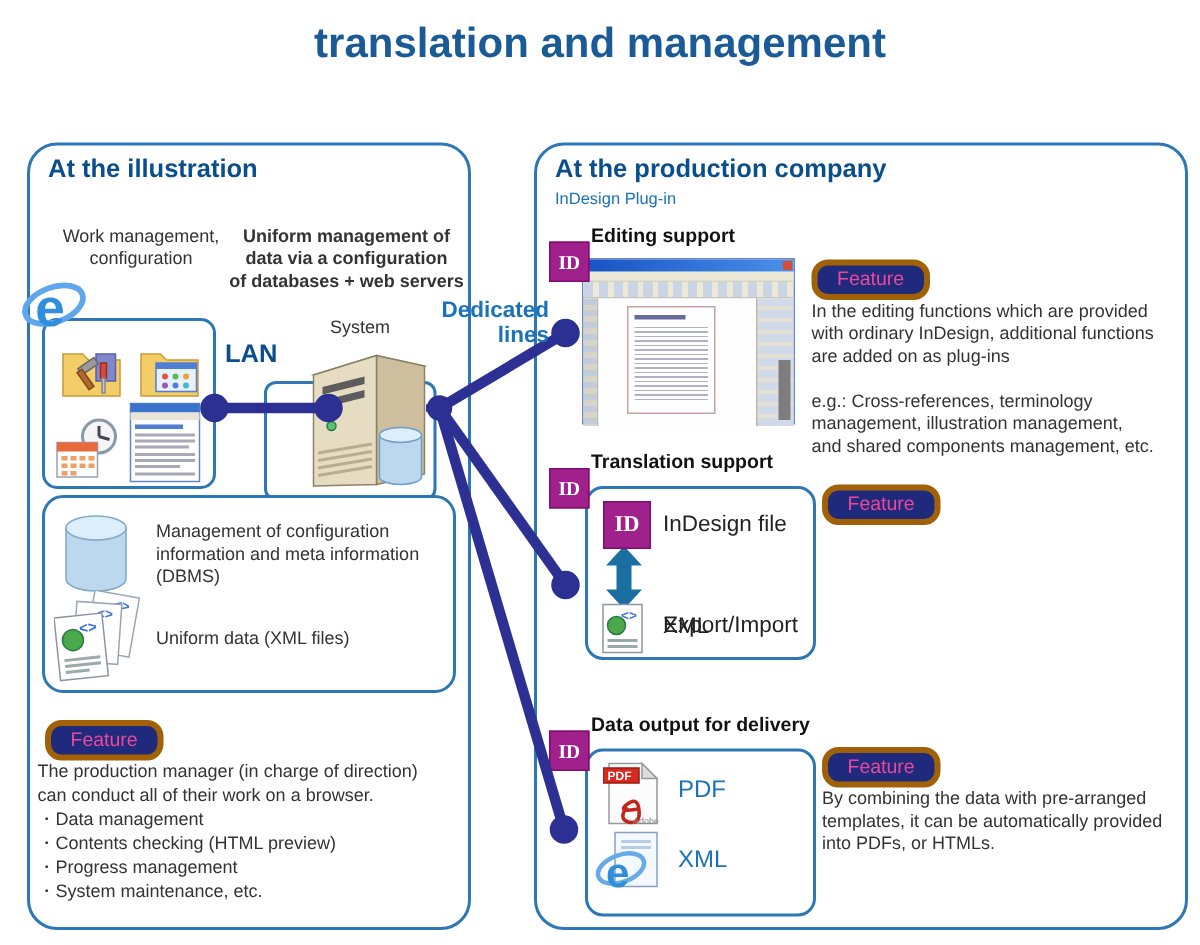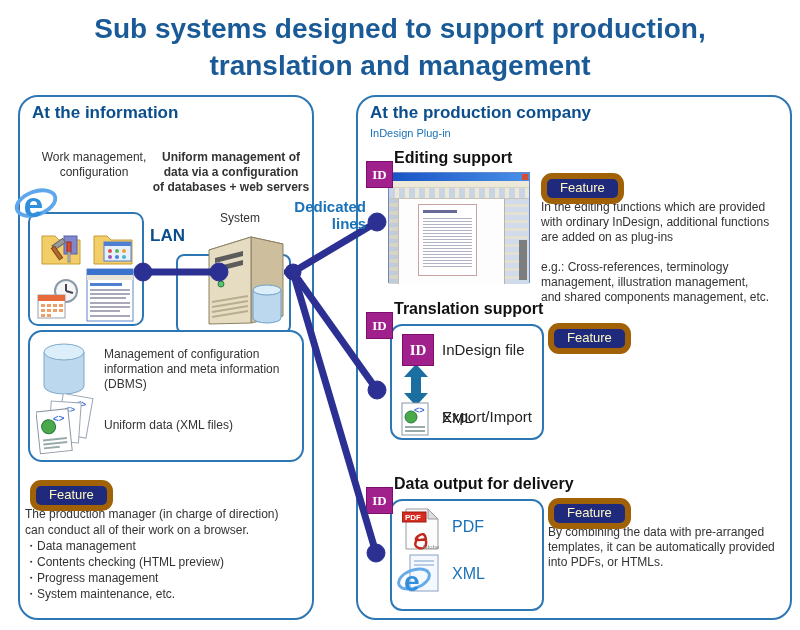--- a/index.html
+++ b/index.html
@@ -5,27 +5,27 @@
   html,body{margin:0;padding:0;background:#fff;}
   #canvas{position:relative;width:800px;height:630px;background:#fff;overflow:hidden;
           font-family:"Liberation Sans",sans-serif;}
   .abs{position:absolute;}
   .pre{white-space:pre-line;}
   .title{width:800px;text-align:center;color:#1a5a96;font-size:28px;line-height:37px;font-weight:600;letter-spacing:0;}
   .panel{border:2px solid #2e77b5;border-radius:20px;background:#fff;z-index:1;}
   .bluebox{border:2px solid #2e77b5;border-radius:12px;background:#fff;z-index:2;}
   .hdr{color:#0b4e8d;font-size:17px;font-weight:bold;z-index:2;}
   .subhdr{color:#1a72b8;font-size:11px;z-index:2;}
-  .blackhdr{color:#111;font-size:16px;font-weight:bold;z-index:2;}
+  .blackhdr{color:#111;font-size:13px;font-weight:bold;z-index:2;}
   .txt{font-size:12px;line-height:15px;color:#333;z-index:2;}
   .ctr{text-align:center;}
   .blue{color:#1a72b8;}
   .lan{color:#0b4e8d;font-size:17px;font-weight:bold;z-index:2;}
-  .feature{display:inline-block;background:#202a7c;color:#fef9c3;font-size:13px;line-height:17px;
-           padding:0 13px 2px;border-radius:11px;border:6px solid #a16207;z-index:3;}
+  .feature{display:inline-block;background:#202a7c;color:#ec4899;font-size:13px;line-height:17px;
+           padding:0 13px 2px;border-radius:11px;border:4px solid #a16207;z-index:3;}
   .idb{background:#a0208c;color:#fff;font-weight:bold;display:flex;align-items:center;justify-content:center;
        border:1px solid #7e0e6e;z-index:4;font-family:Liberation Serif, serif;}
   .itemlabel{font-size:15px;z-index:2;color:#222;}
   .biglabel{font-size:16px;z-index:2;}
   svg{display:block;}
   #connectors{position:absolute;left:0;top:0;z-index:6;pointer-events:none;}
   .dedicated{color:#1a72b8;font-size:15px;font-weight:bold;text-align:right;z-index:7;}
   
   .shot{border:1px solid #6a86c8;background:#fff;z-index:2;box-sizing:border-box;}
   .shot .tb{height:8px;background:linear-gradient(90deg,#1653c4,#4a90e8);position:relative;}
@@ -40,27 +40,26 @@
   .shot .page .lines{height:52px;background:repeating-linear-gradient(#fff 0 2px,#b2b2c6 2px 3px);}
   .shot .rstrip{width:24px;background:repeating-linear-gradient(#cfdbe9 0 5px,#e4e0d4 5px 8px);border-left:1px solid #b8b4a8;position:relative;}
   .shot .rstrip::after{content:"";position:absolute;right:2px;bottom:4px;width:8px;height:40px;background:#7d7d7d;}
 </style>
 </head>
 <body>
 
 <div id="canvas">
 
   <div class="abs title" style="left:0;top:10px;">
-    <div>Sub systems designed to support production,</div>
     <div>translation and management</div>
   </div>
 
   <div class="abs panel" style="left:18px;top:95px;width:292px;height:521px;"></div>
 
-  <div class="abs hdr" style="left:32px;top:103px;">At the information</div>
+  <div class="abs hdr" style="left:32px;top:103px;">At the illustration</div>
 
   <div class="abs txt ctr pre" style="left:30px;top:150px;width:128px;">Work management,
 configuration</div>
   <div class="abs txt ctr pre" style="left:152px;top:150px;width:158px;font-weight:bold;">Uniform management of
 data via a configuration
 of databases + web servers</div>
 
   <div class="abs bluebox" style="left:28px;top:212px;width:112px;height:110px;border-radius:10px;"></div>
 
   <div class="abs" style="left:13px;top:182px;z-index:4;">

